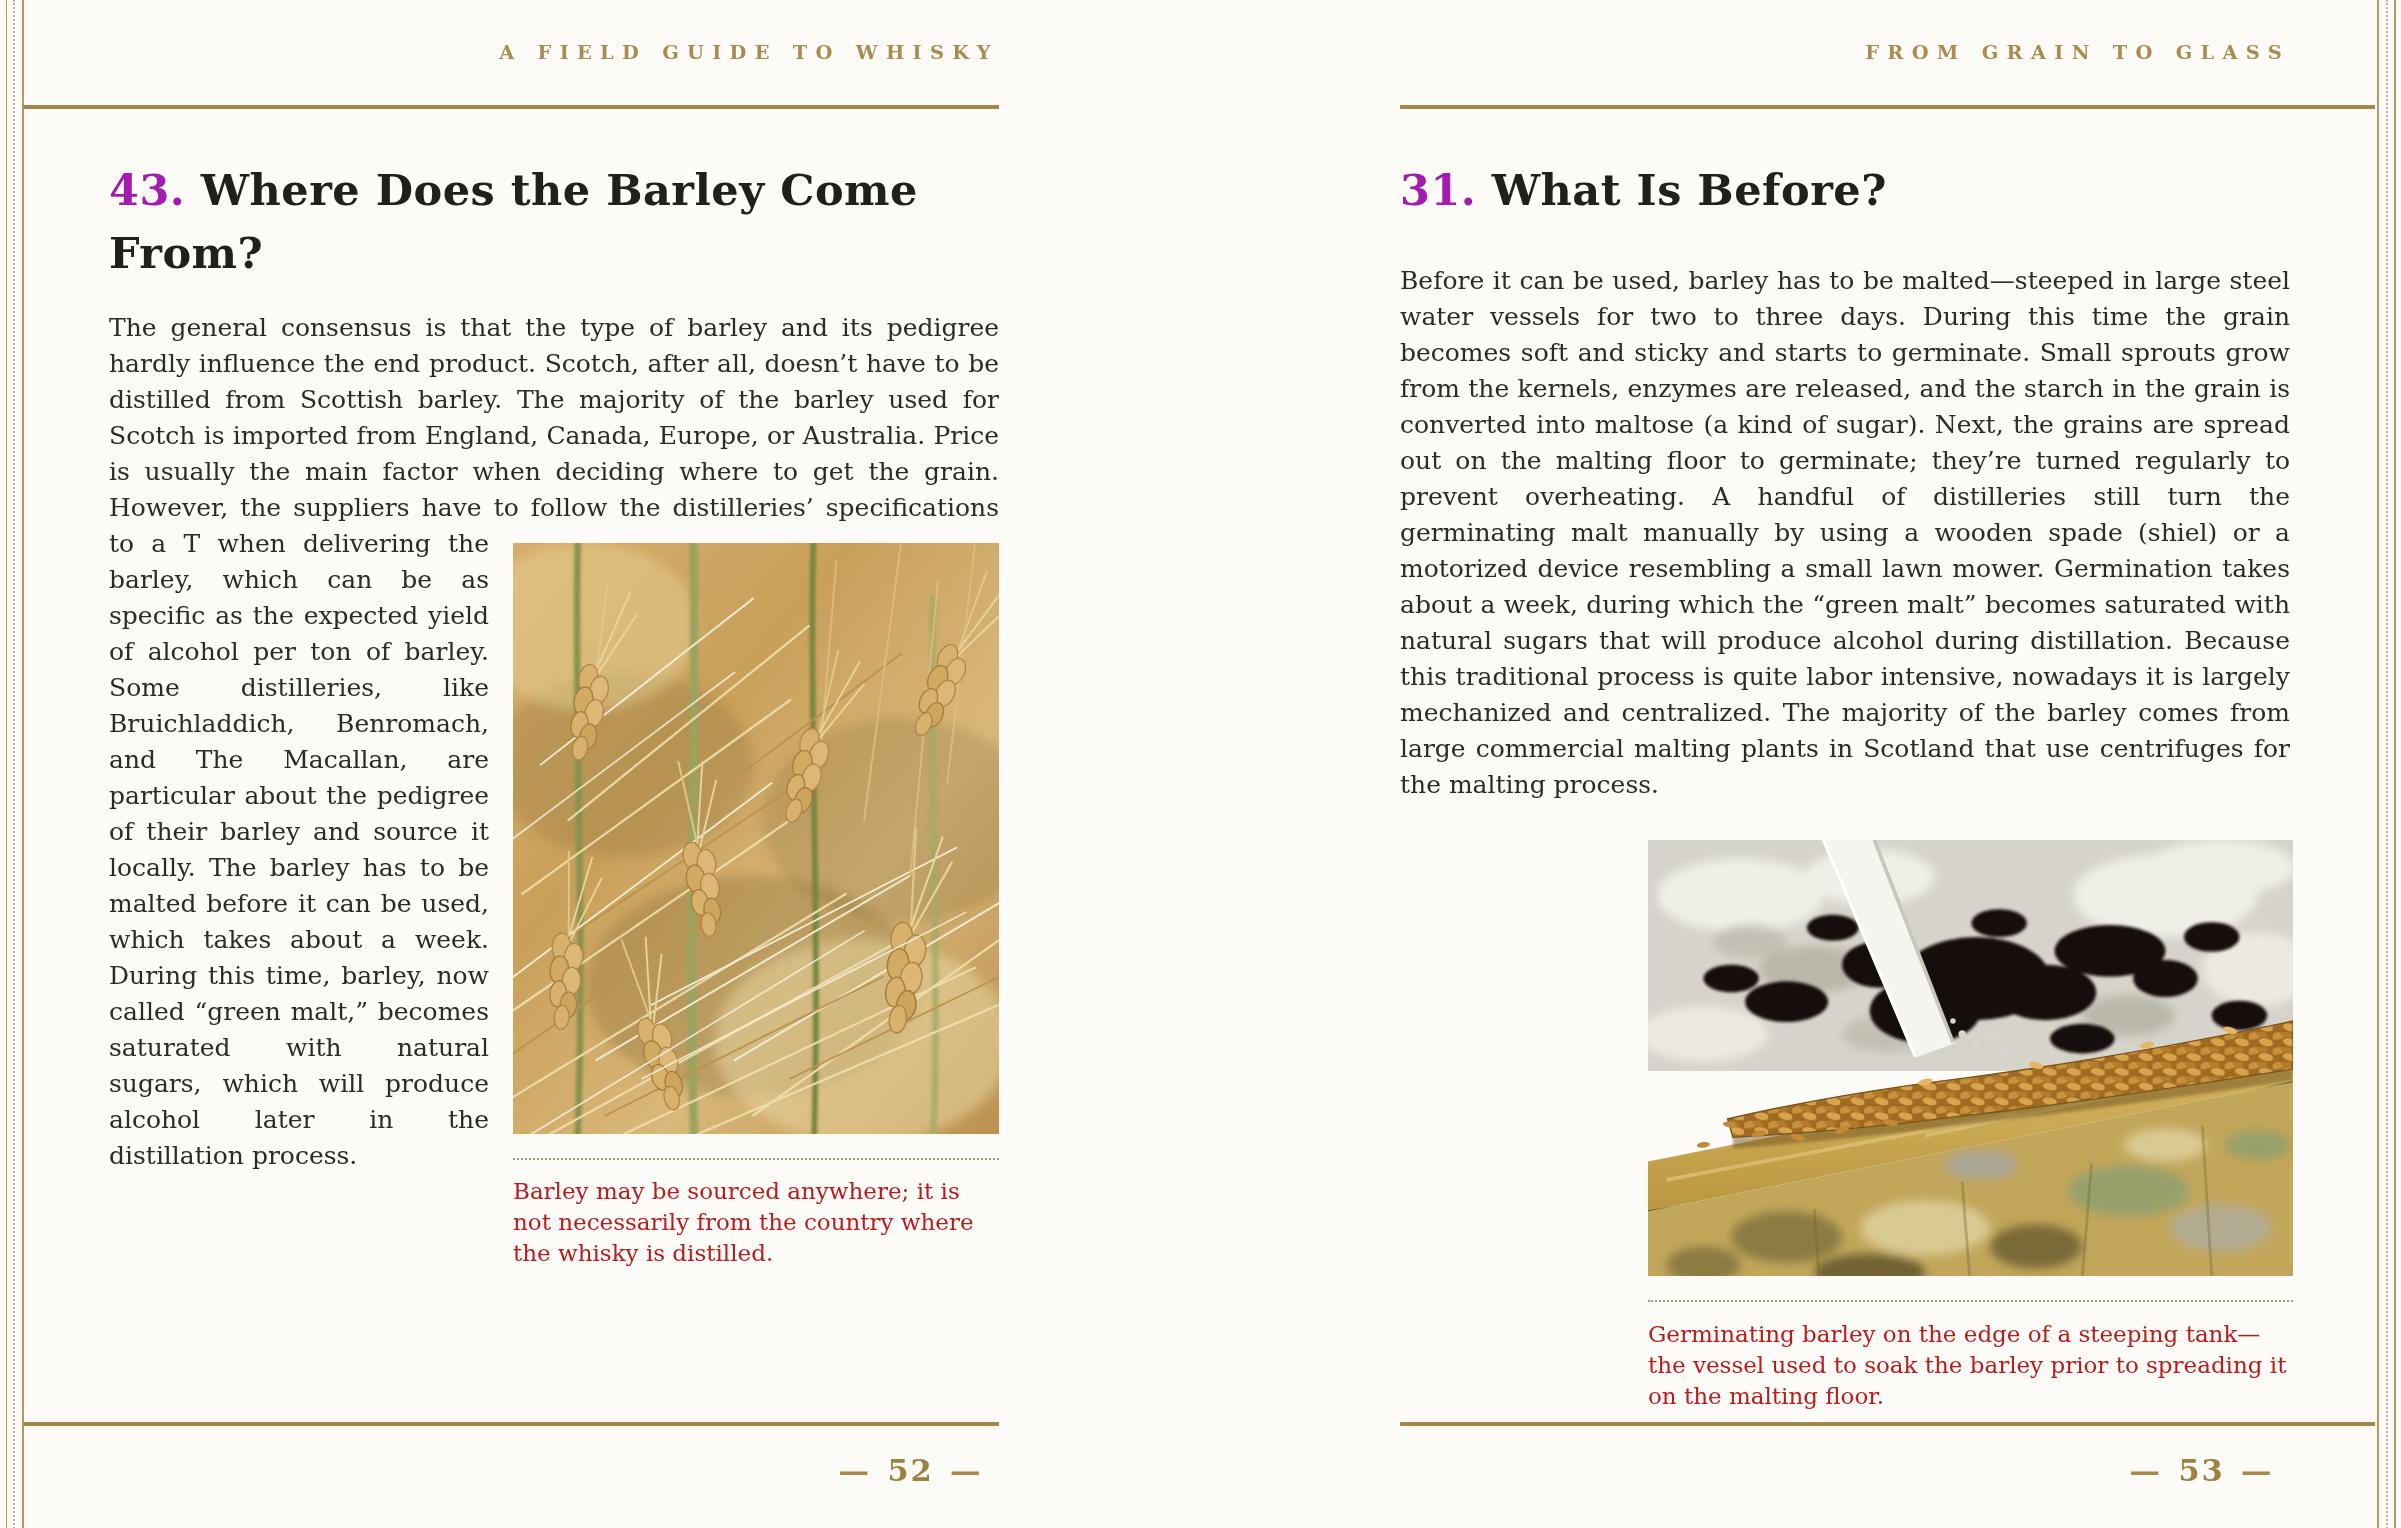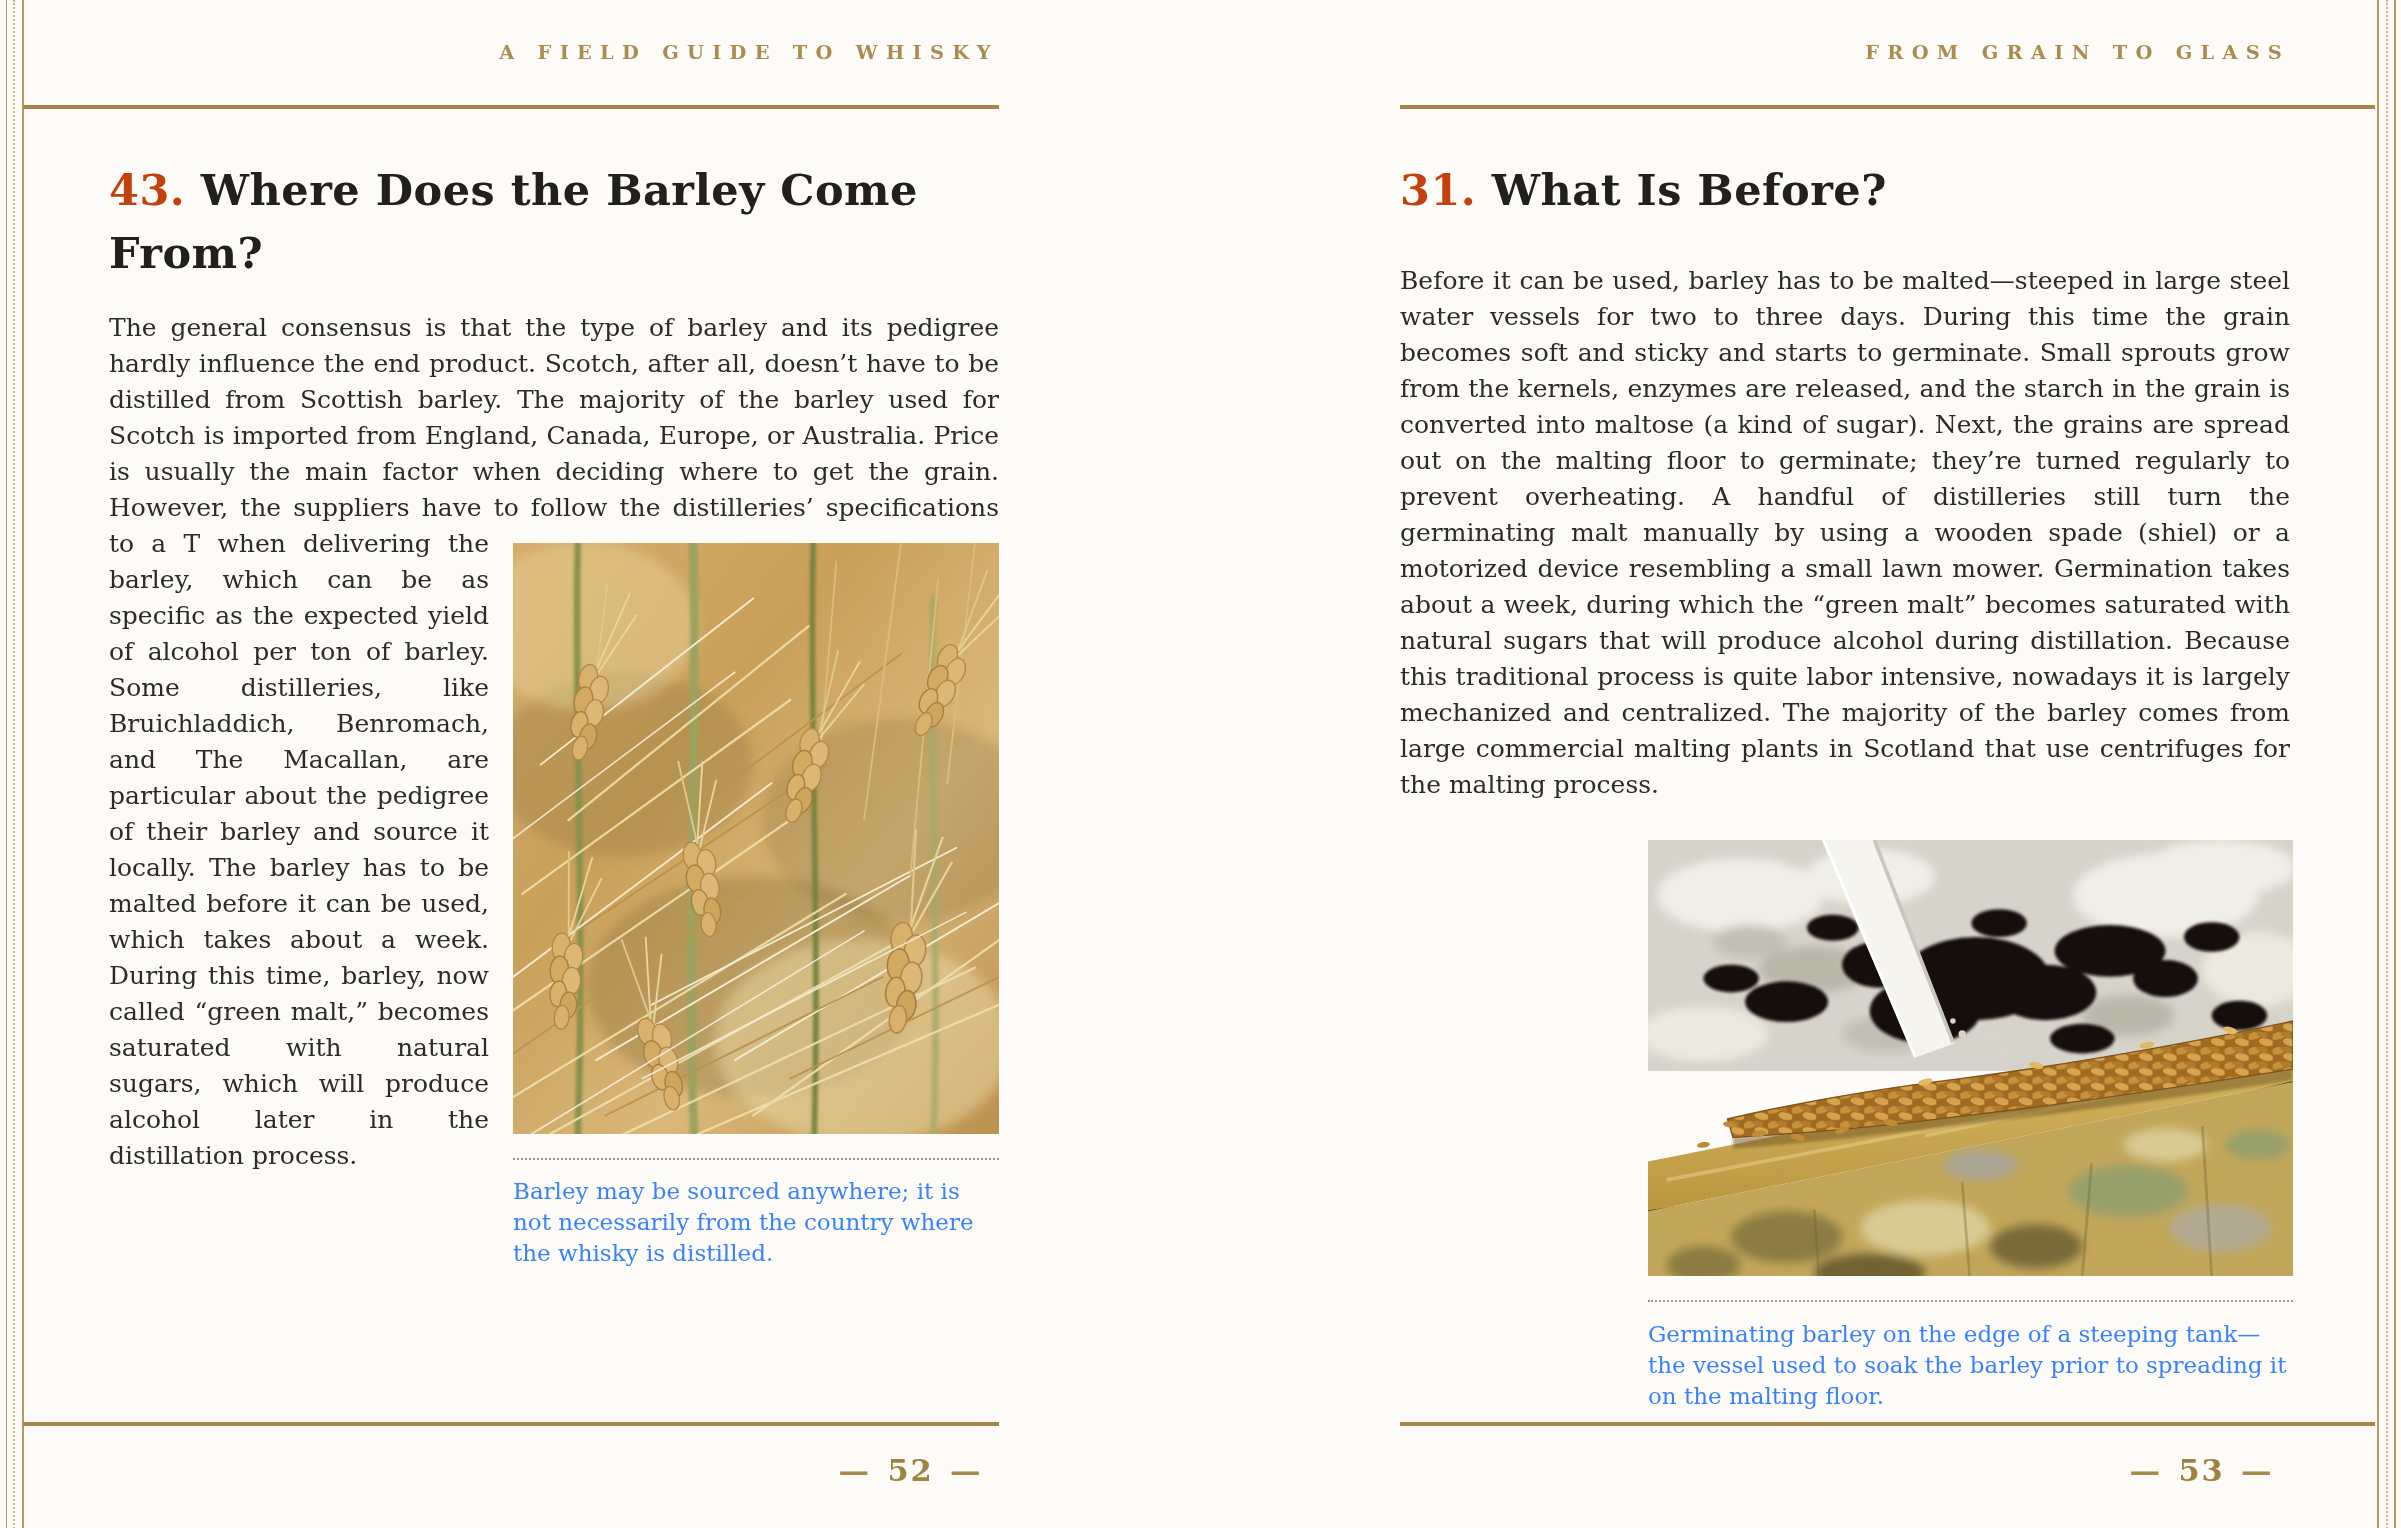--- a/index.html
+++ b/index.html
@@ -17,31 +17,31 @@
   .runhead{position:absolute;top:41px;text-align:right;font-size:19.4px;letter-spacing:8.3px;
            color:#a98c4e;font-weight:bold;}
   .page-left .runhead{left:86px;width:890px;}
   .page-right .runhead{left:0;width:890px;}
   .rule{position:absolute;left:0;right:0;height:3.7px;background:#a5874a;}
   .rule-top{top:105px;} .rule-bottom{top:1422px;}
   .heading{position:absolute;top:159px;font-size:43px;line-height:63px;font-weight:bold;
            color:#21201d;letter-spacing:0.5px;}
   .page-left .heading{left:86px;width:890px;}
   .page-right .heading{left:0;width:890px;}
-  .heading .num{color:#c2410c;}
+  .heading .num{color:#a21caf;}
   .bodytext{position:absolute;font-size:25px;line-height:36px;text-align:justify;
             color:#2c2b28;}
   .page-left .bodytext{left:86px;width:890px;top:310px;}
   .page-right .bodytext{left:0;width:890px;top:246px;margin-top:17px;}
   
   .figwrap{float:right;width:486px;margin:16.6px 0 9.2px 24px;}
   .photo{display:block;}
   .photo-left{width:486px;height:591px;}
   .figcap{margin-top:24px;border-top:2.8px dotted #a3987d;padding-top:16.6px;
-          font-size:23px;line-height:31px;text-align:left;color:#3b82f6;}
+          font-size:23px;line-height:31px;text-align:left;color:#b91c1c;}
   
   .fig-right{position:absolute;left:248px;top:840px;width:645px;}
   .photo-right{width:645px;height:436px;}
   
   .folio{position:absolute;top:1452px;text-align:right;font-size:30.5px;color:#9f823f;
          font-weight:bold;letter-spacing:1.8px;}
   .page-left .folio{left:86px;width:890px;}
   .page-right .folio{left:0;width:890px;}
   .folio .dash{padding:0 16.6px;color:#a8894c;}
 </style>

